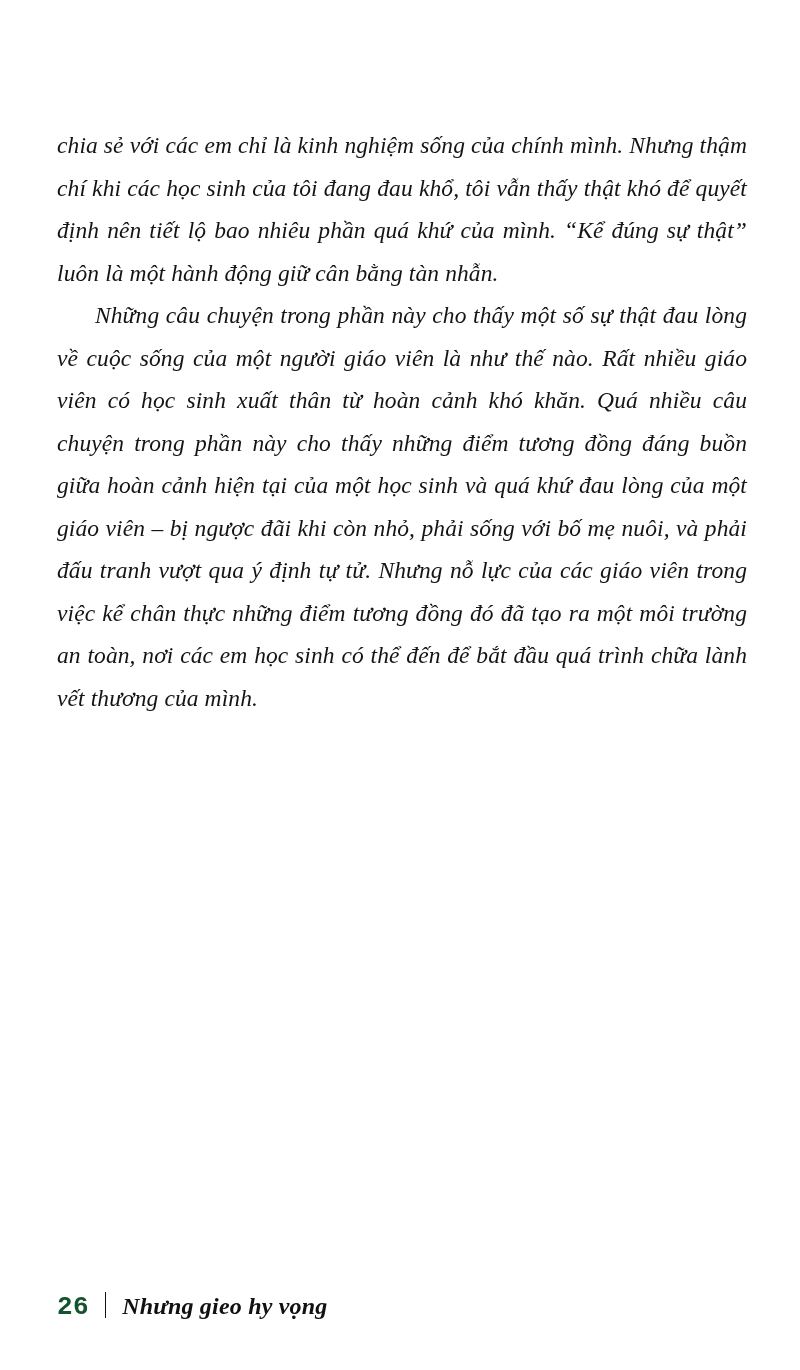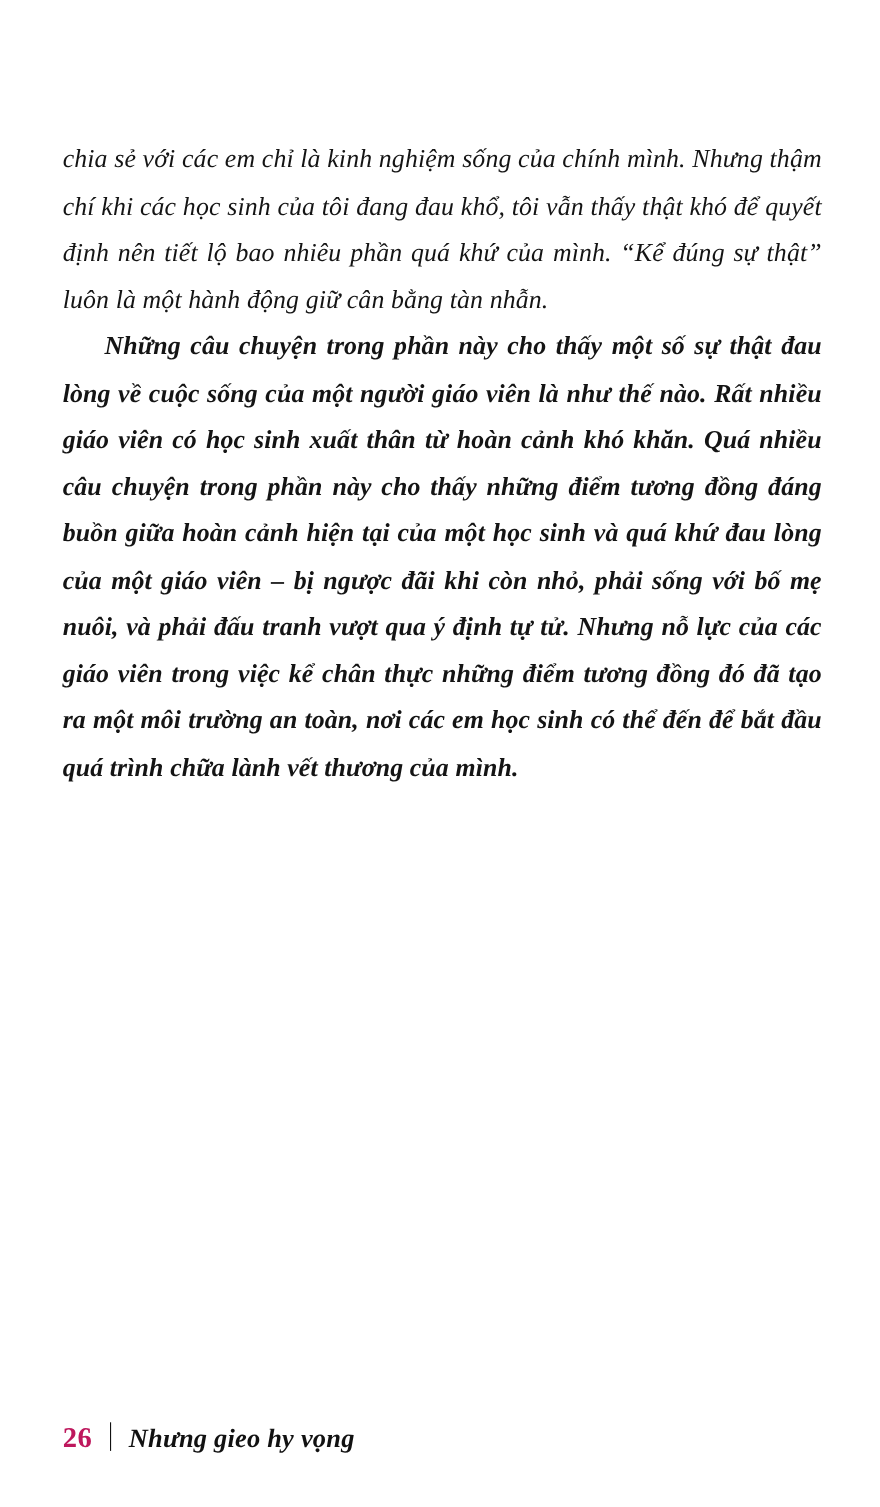--- a/index.html
+++ b/index.html
@@ -41,37 +41,36 @@
     letter-spacing: 0.1px;
     color: #141414;
   }
 
   .para + .para {
     margin-top: 0px;
   }
 
   .para.indent {
     text-indent: 38px;
-    font-weight: bold;
   }
 
   .footer {
     position: absolute;
     left: 57px;
     bottom: 48px;
     display: flex;
     align-items: baseline;
     gap: 0px;
   }
 
   .folio {
-    font-family: Liberation Serif, serif;
+    font-family: Liberation Mono, monospace;
     font-size: 26px;
     font-weight: bold;
-    color: #be185d;
+    color: #14532d;
     letter-spacing: 0.5px;
   }
 
   .folio-sep {
     display: inline-block;
     width: 1px;
     height: 26px;
     background: #111111;
     margin: 0 16px;
     position: relative;

